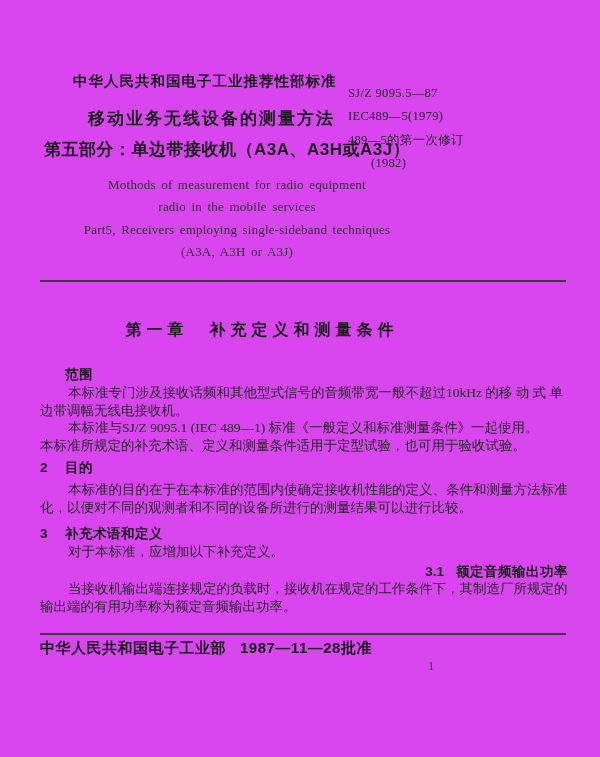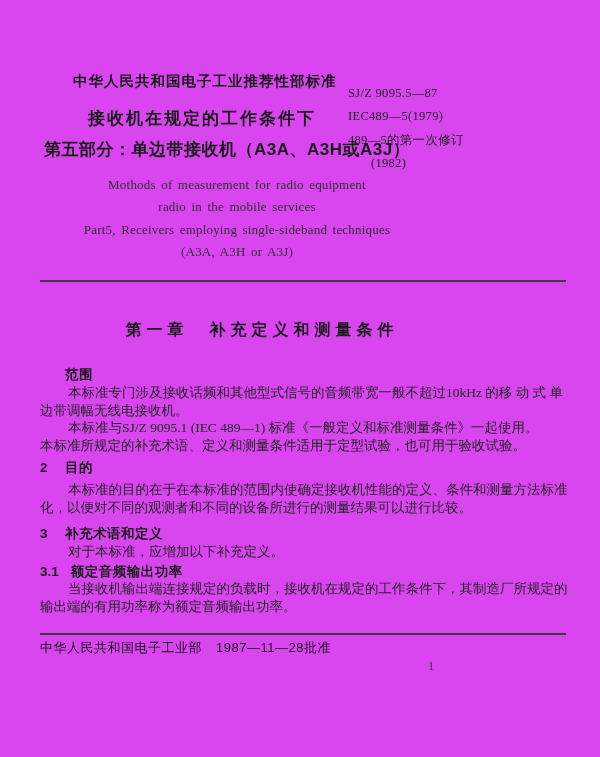--- a/index.html
+++ b/index.html
@@ -56,50 +56,50 @@
     font-size:13.5px;line-height:17.5px;color:#242424;
   }
   .sec-h{
     font-family:"Liberation Sans","DejaVu Sans",sans-serif;
     font-weight:bold;font-size:13.5px;color:#161616;
     height:18px;line-height:18px;letter-spacing:0.5px;
   }
   .sec-h .num{display:inline-block;min-width:25px;}
   .sec-h.plain{padding-left:25px;}
   .sub-h{
-    height:17.5px;line-height:17.5px;color:#1d1d1d;
+    height:17.5px;line-height:17.5px;color:#1d1d1d;text-align:right;
   }
   .sub-h .num{
     font-family:"Liberation Sans","DejaVu Sans",sans-serif;
     font-weight:bold;margin-right:12px;
   }
   .sub-h .sub-t{font-weight:600;letter-spacing:0.5px;}
   .ln{height:17.5px;line-height:17.5px;white-space:nowrap;}
   .ln.first{padding-left:28px;}
   .mt2{margin-top:2px;}.mt4{margin-top:4px;}.mt5{margin-top:5px;}.mt9{margin-top:9px;}
   
   .footer{
     position:absolute;left:40px;top:639px;
     font-family:"Liberation Sans","DejaVu Sans",sans-serif;
-    font-weight:normal;font-size:13px;color:#161616;letter-spacing:0.5px;
+    font-weight:bold;font-size:15px;color:#161616;letter-spacing:0.5px;
     white-space:nowrap;
   }
   .footer .date{margin-left:14px;}
   .pagenum{
     position:absolute;left:428px;top:659px;
     font-size:12.5px;color:#3a3a3a;
   }
 </style>
 </head>
 <body>
 
 <div class="page">
 
   <div class="t1">中华人民共和国电子工业推荐性部标准</div>
-  <div class="t2">接收机在规定的工作条件下</div>
+  <div class="t2">移动业务无线设备的测量方法</div>
   <div class="t3">第五部分：单边带接收机（A3A、A3H或A3J）</div>
 
   <div class="refs">
     <div>SJ/Z 9095.5—87</div>
     <div>IEC489—5(1979)</div>
     <div>489—5的第一次修订</div>
     <div class="year">(1982)</div>
   </div>
 
   <div class="english">

